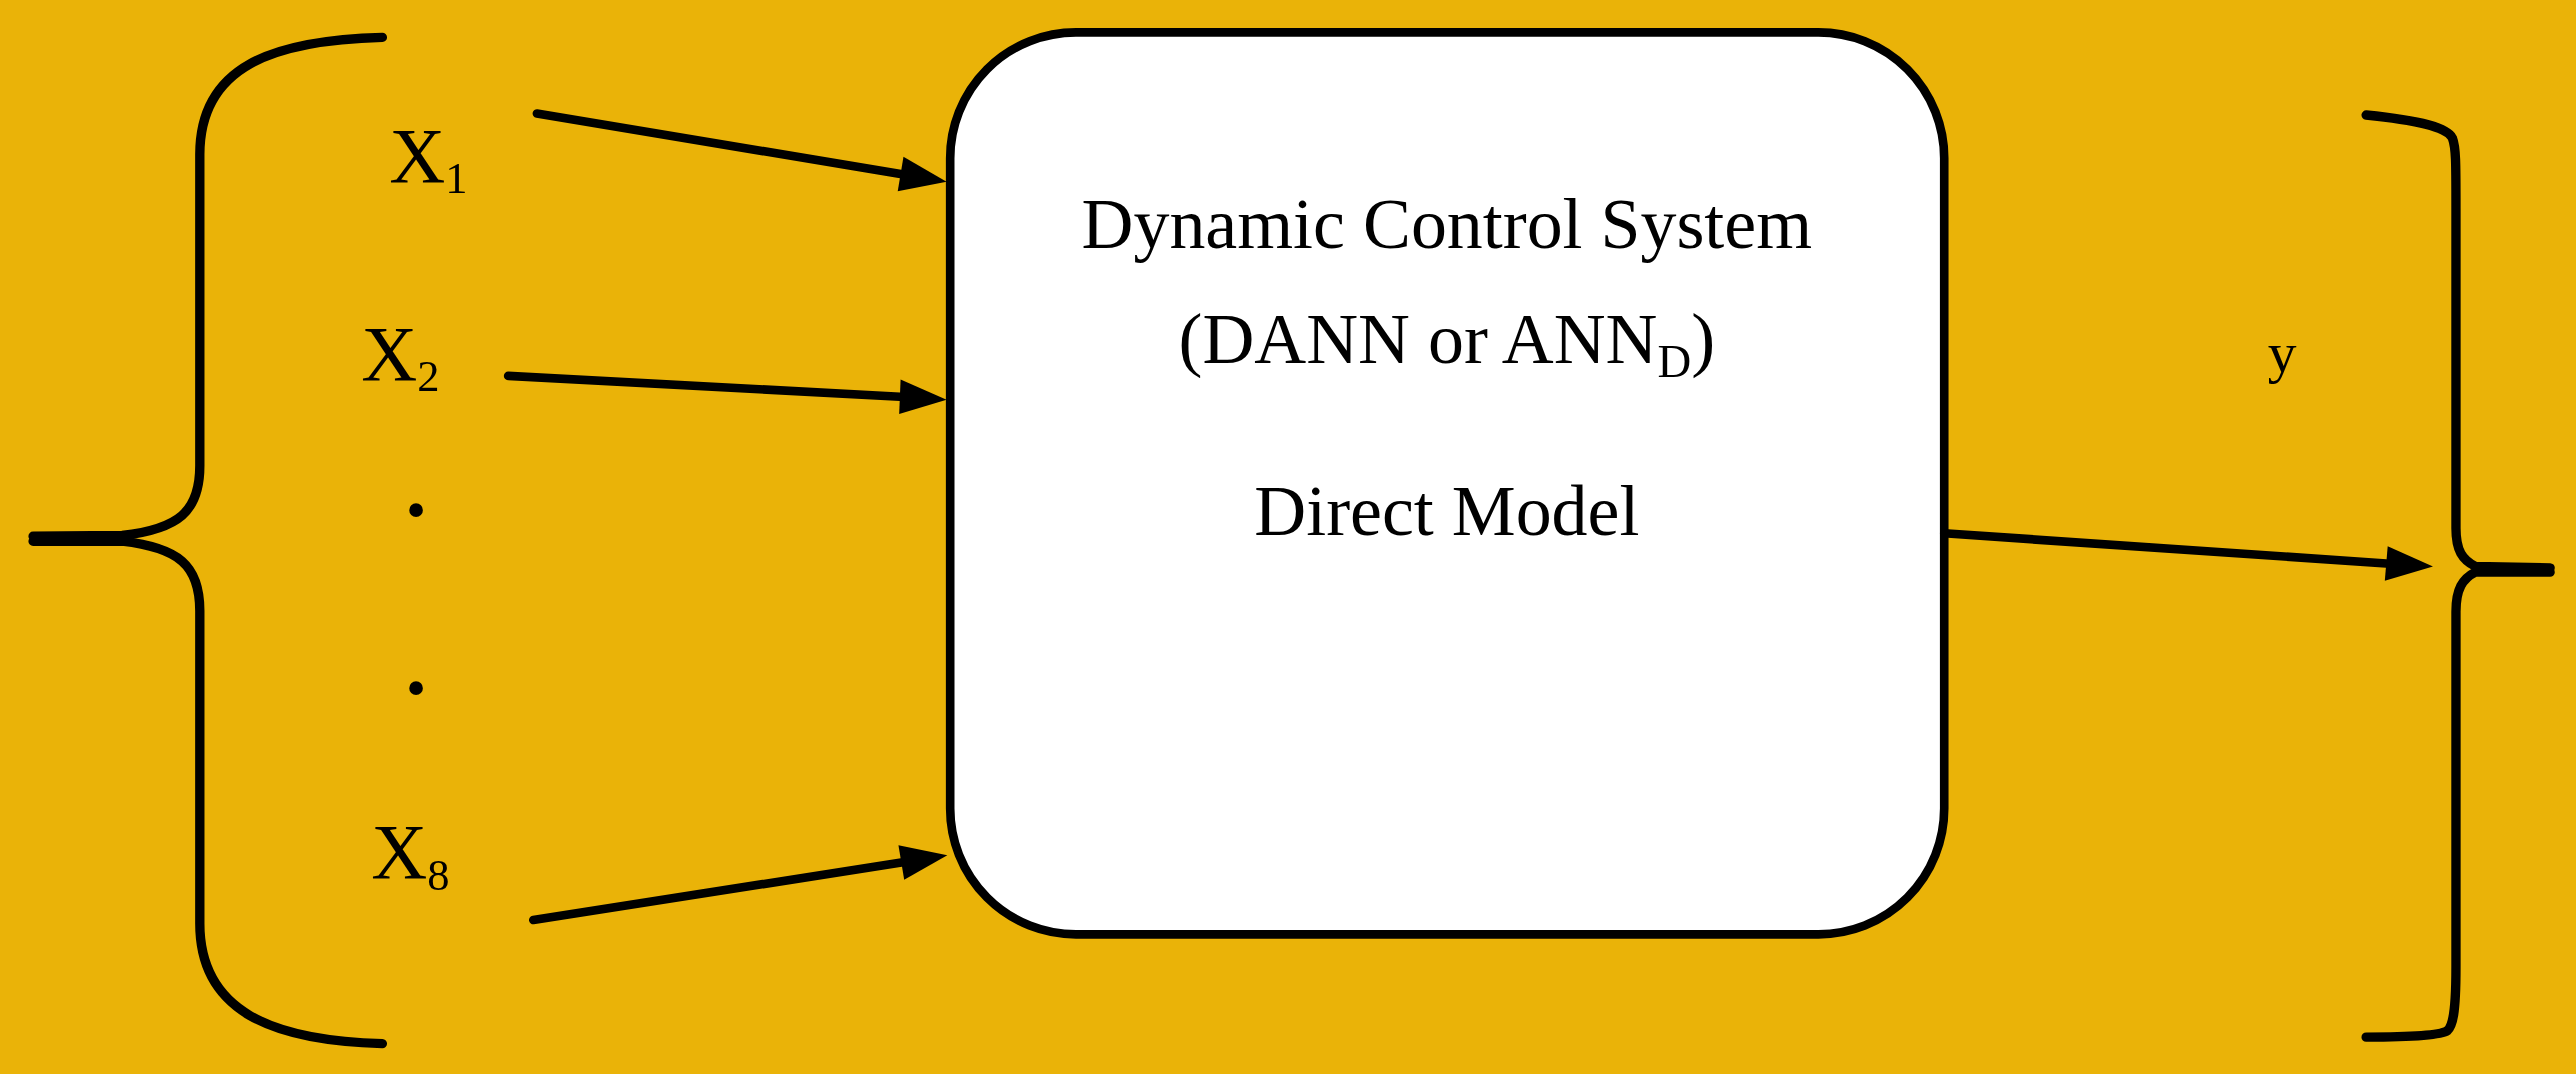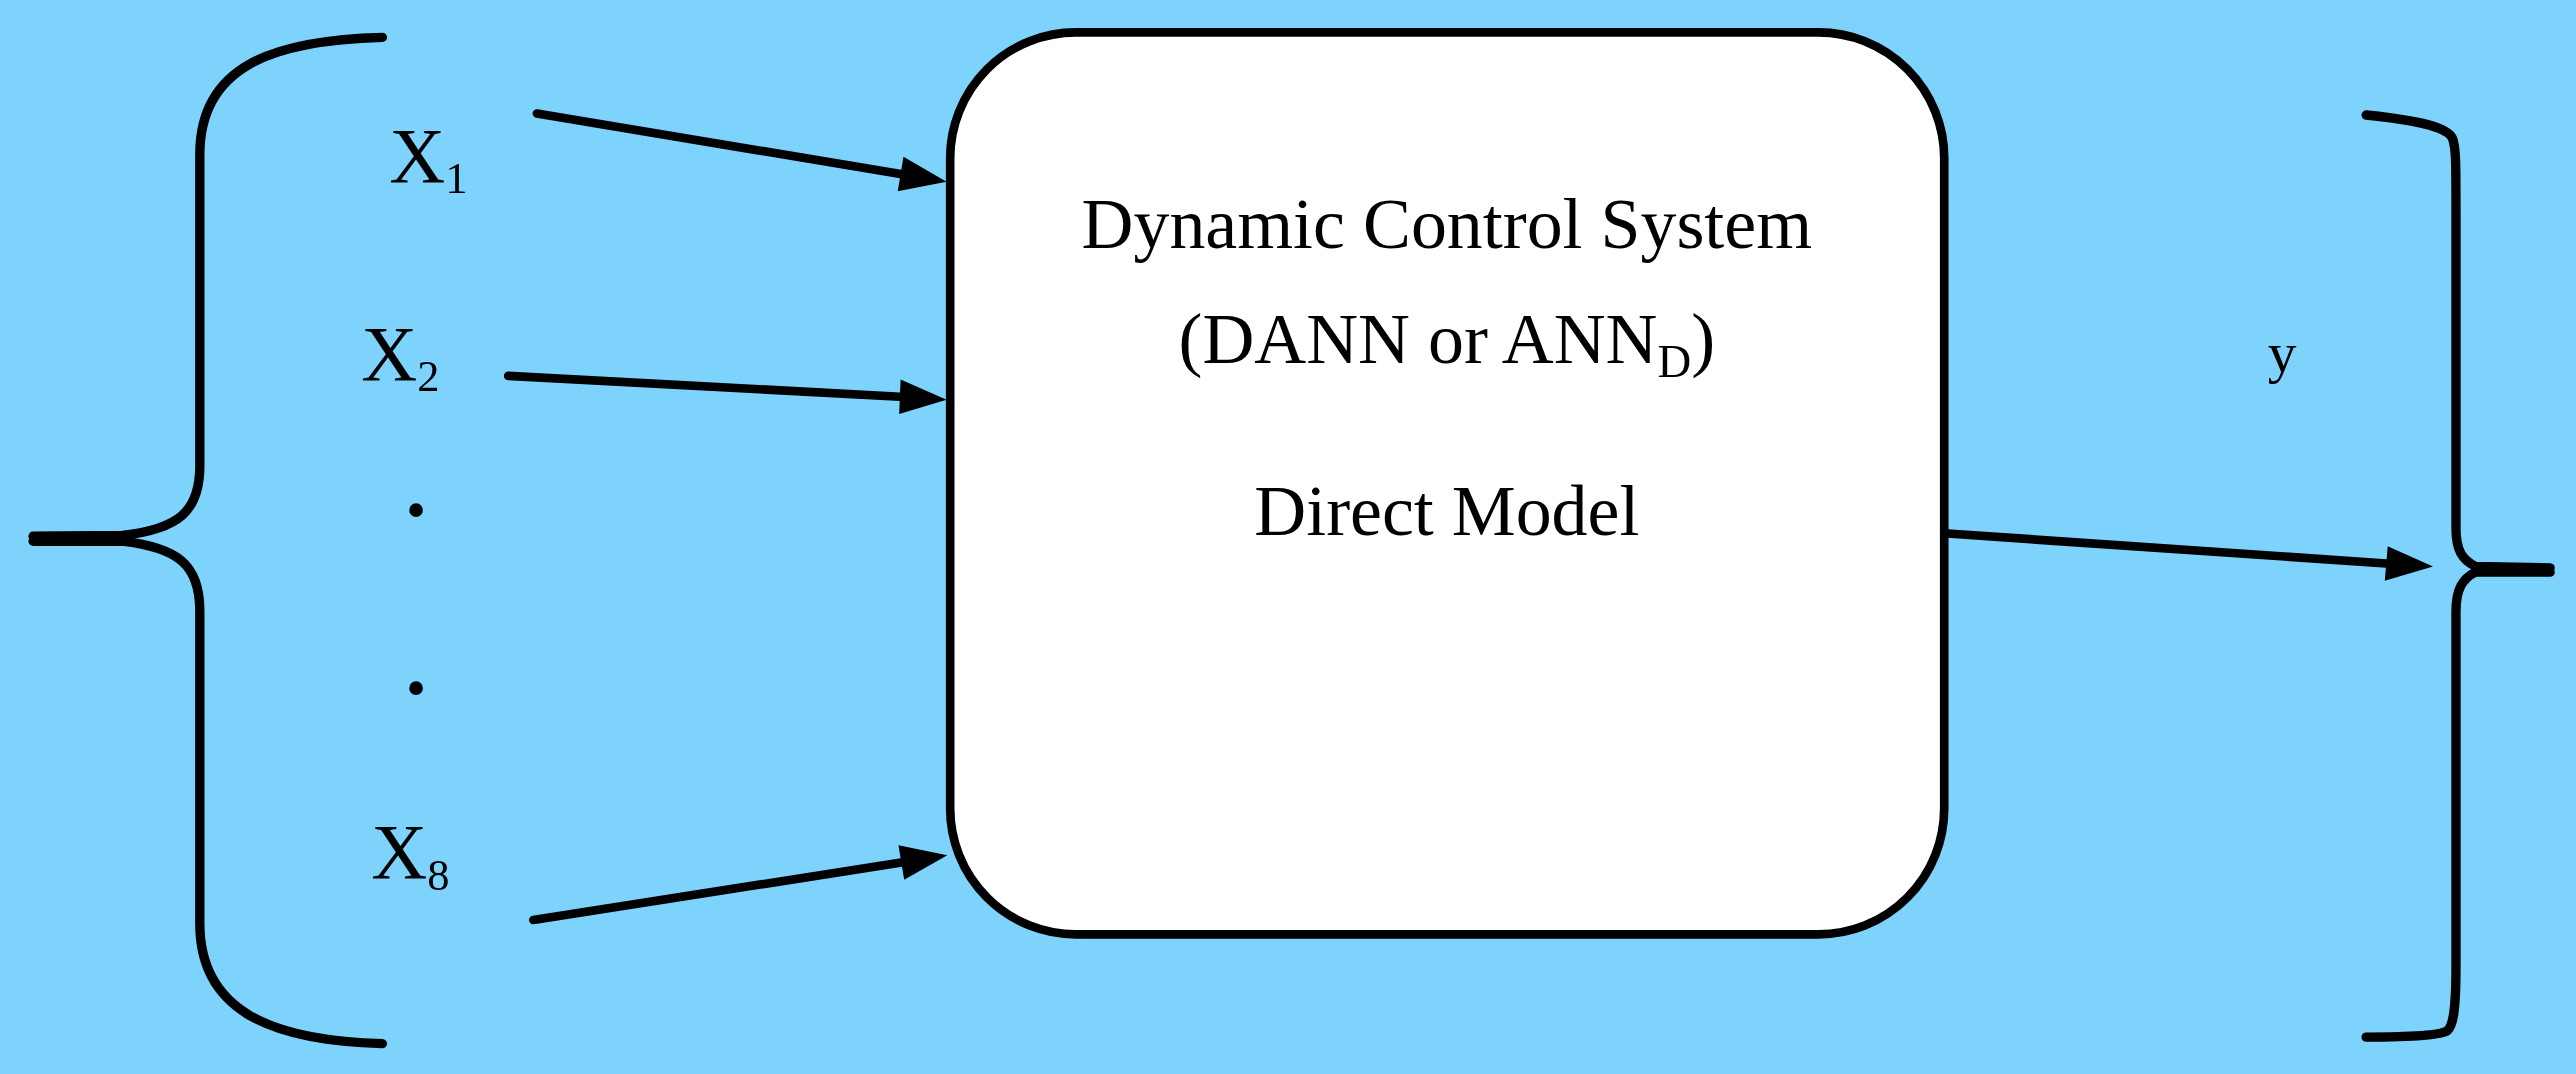--- a/index.html
+++ b/index.html
@@ -2,21 +2,21 @@
 <html style="font-size:11.5px"><head>
 <meta charset="utf-8">
 <style>
   html, body {
     margin: 0;
     padding: 0;
     background: #ffffff;
   }
   .diagram-wrap {
     width: 100%;
-    background: #7dd3fc;
+    background: #eab308;
   }
   svg {
     display: block;
     width: 100%;
     height: auto;
   }
   .ink-fill {
     fill: #000000;
     stroke: none;
   }

